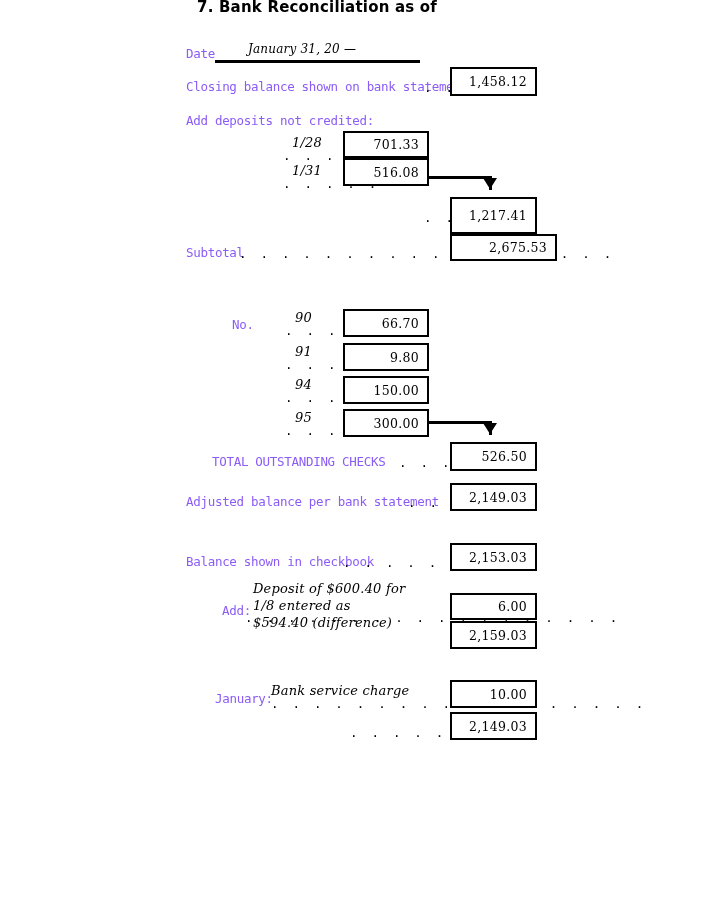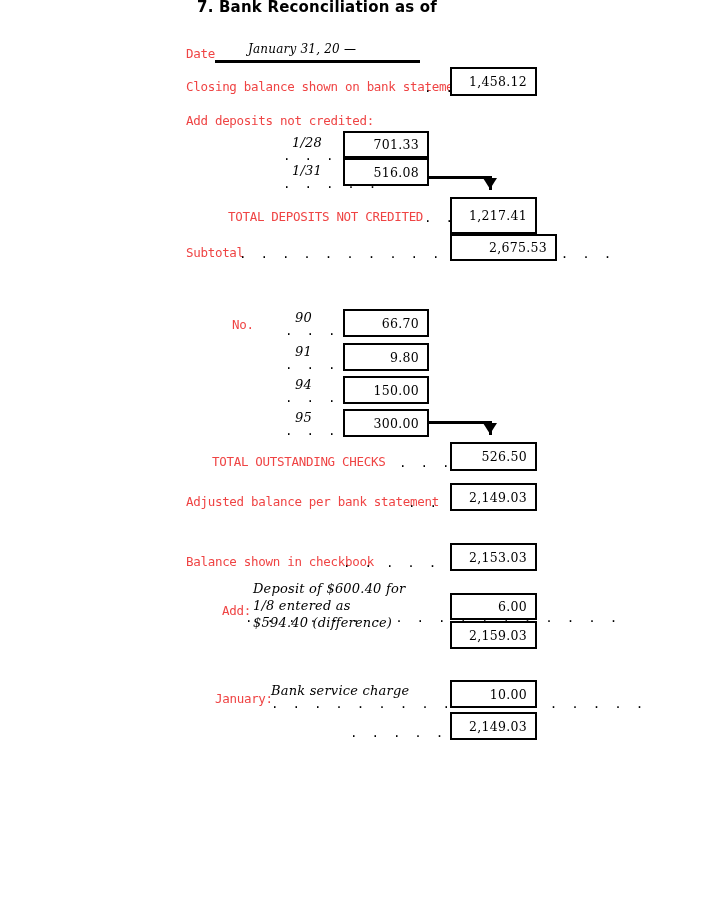--- a/index.html
+++ b/index.html
@@ -3,21 +3,21 @@
 <meta charset="utf-8">
 <style>
   html,body{margin:0;padding:0;background:#ffffff;}
   body{width:721px;height:919px;position:relative;overflow:hidden;
        font-family:"DejaVu Sans Mono",monospace;color:#000;}
 
   .canvas{position:absolute;left:0;top:0;width:721px;height:919px;}
 
   
   .lbl{position:absolute;font-family:"DejaVu Sans Mono",monospace;
-       font-size:12.5px;letter-spacing:-0.3px;white-space:nowrap;color:#ef4444;}
+       font-size:12.5px;letter-spacing:-0.3px;white-space:nowrap;color:#8b5cf6;}
   .title{position:absolute;left:197px;top:-2px;font-family:"DejaVu Sans",sans-serif;
          font-weight:bold;font-size:15px;letter-spacing:0.2px;white-space:nowrap;}
 
   
   .hand{position:absolute;font-family:"DejaVu Serif",serif;font-style:italic;
         font-size:12px;white-space:nowrap;color:#000;letter-spacing:0.2px;}
   .hand-sm{font-size:13px;}
 
   
   .box{position:absolute;border:2.5px solid #000;background:#fff;box-sizing:border-box;
@@ -60,21 +60,20 @@
   <div class="box" style="left:343px;top:131px;width:86px;height:27px;">701.33</div>
 
   <div class="hand hand-sm" style="left:292px;top:163px;">1/31</div>
   <div class="dots" style="left:283px;top:178px;">. . . . .</div>
   <div class="box box-joint" style="left:343px;top:158px;width:86px;height:28px;border-top:2.5px solid #000;">516.08</div>
 
   <div class="hline" style="left:429px;top:176px;width:62px;height:2.5px;"></div>
   <div class="vline" style="left:489px;top:176px;width:2.5px;height:14px;"></div>
   <div class="arrowhead" style="left:483px;top:178px;"></div>
 
-  <div class="lbl" style="left:228px;top:209px;">TOTAL DEPOSITS NOT CREDITED</div>
   <div class="dots" style="left:424px;top:212px;">. .</div>
   <div class="box" style="left:450px;top:197px;width:87px;height:37px;">1,217.41</div>
 
   <div class="lbl" style="left:186px;top:245px;">Subtotal</div>
   <div class="dots" style="left:239px;top:248px;">. . . . . . . . . . . . . . . . . .</div>
   <div class="box" style="left:450px;top:234px;width:107px;height:27px;">2,675.53</div>
 
 
   <div class="lbl" style="left:232px;top:317px;">No.</div>
 

